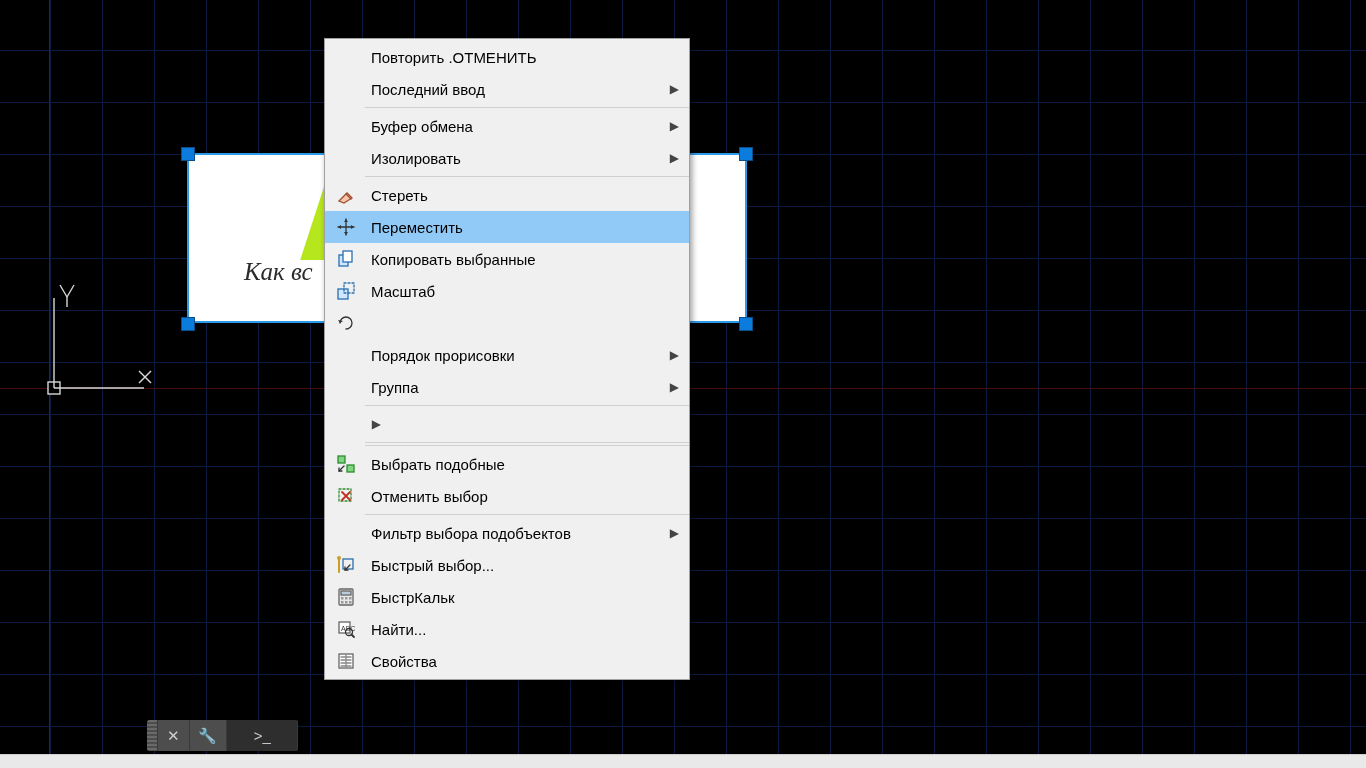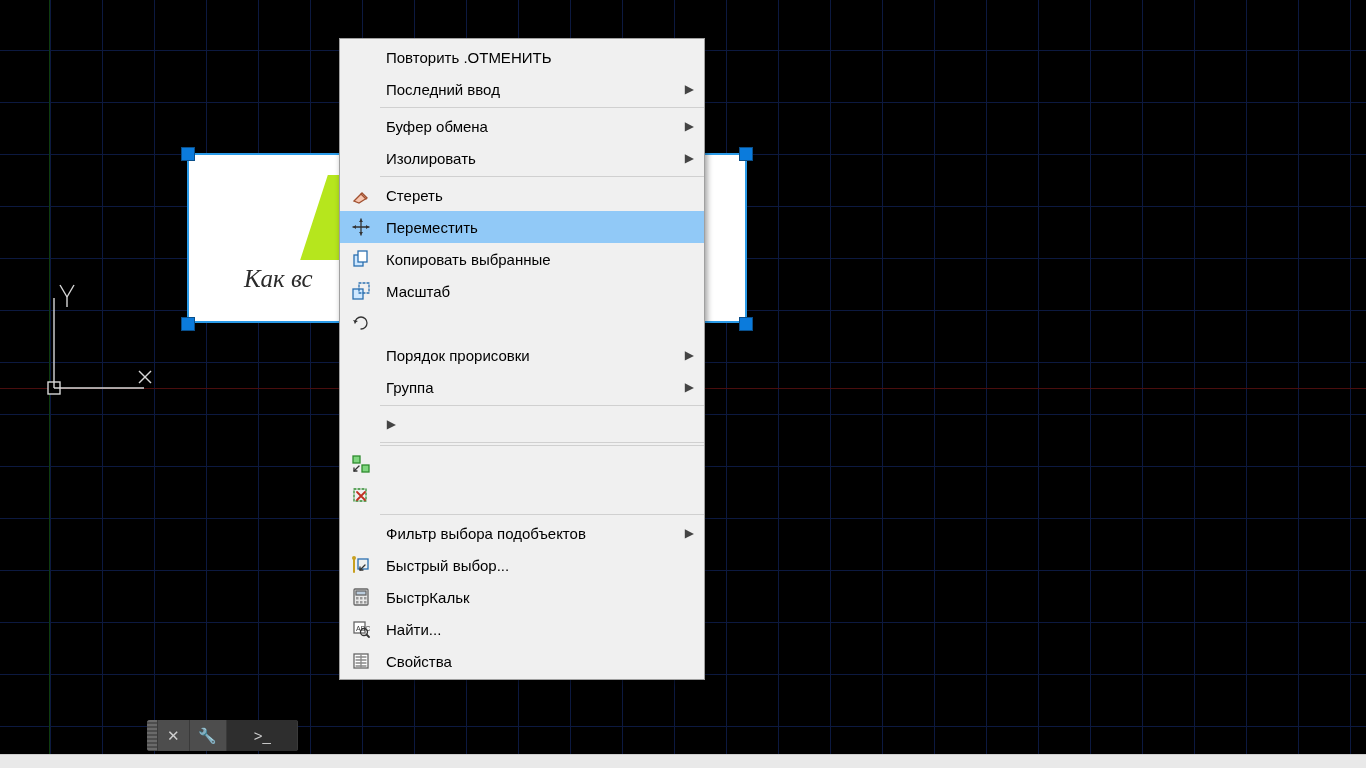--- a/index.html
+++ b/index.html
@@ -59,42 +59,42 @@
     position: absolute;
     left: 125px; top: 20px;
     width: 70px; height: 85px;
     background: #b6e61d;
     transform: skewX(-18deg);
     border-top-right-radius: 8px;
   }
   .sel-img .caption {
     position: absolute;
     left: 55px;
-    bottom: 28px;
+    bottom: 35px;
     font-style: italic;
     font-family: Georgia, "Times New Roman", serif;
     font-size: 25px;
     color: #2b2b2b;
     white-space: nowrap;
   }
   .sel-img .caption .tail {
     position: absolute;
     left: 420px;
   }
   .grip {
     position: absolute;
     width: 14px; height: 14px;
     background: #0b7bdc;
     border: 1px solid #0a4f8a;
     box-sizing: border-box;
   }
   
   .ctx {
     position: absolute;
-    left: 339px;
+    left: 324px;
     top: 38px;
     width: 364px;
     background: #f0f0f0;
     border: 1px solid #a0a0a0;
     box-shadow: 2px 3px 6px rgba(0,0,0,.4);
     font-size: 15px;
     color: #000;
     padding: 2px 0;
     z-index: 10;
   }
@@ -322,31 +322,33 @@
       <span class="ic">
         <svg width="20" height="20" viewBox="0 0 20 20">
           <g stroke="#555" stroke-width="1.3" fill="none" stroke-linecap="round">
             <rect x="2" y="2" width="7" height="7" fill="#7fd67f" stroke="#2e8b2e"></rect>
             <rect x="11" y="11" width="7" height="7" fill="#7fd67f" stroke="#2e8b2e"></rect>
             <path d="M3 17 L8 12" stroke="#333"></path>
             <path d="M3 17 L3 14 M3 17 L6 17" stroke="#333"></path>
           </g>
         </svg>
       </span>
+      <span class="lbl">Выбрать подобные</span>
       <span class="arw"></span>
     </div>
     <div class="row">
       <span class="ic">
         <svg width="20" height="20" viewBox="0 0 20 20">
           <g stroke="#555" stroke-width="1.3" fill="none" stroke-linecap="round">
             <rect x="3" y="3" width="12" height="12" fill="none" stroke="#2e8b2e" stroke-dasharray="2 2"></rect>
             <path d="M6 6 L14 14 M14 6 L6 14" stroke="#c03020" stroke-width="1.8"></path>
           </g>
         </svg>
       </span>
+      <span class="lbl">Отменить выбор</span>
       <span class="arw"></span>
     </div>
     <div class="sep"></div>
     <div class="row">
       <span class="ic"></span>
       <span class="lbl">Фильтр выбора подобъектов</span>
       <span class="arw">▶</span>
     </div>
     <div class="row">
       <span class="ic">

